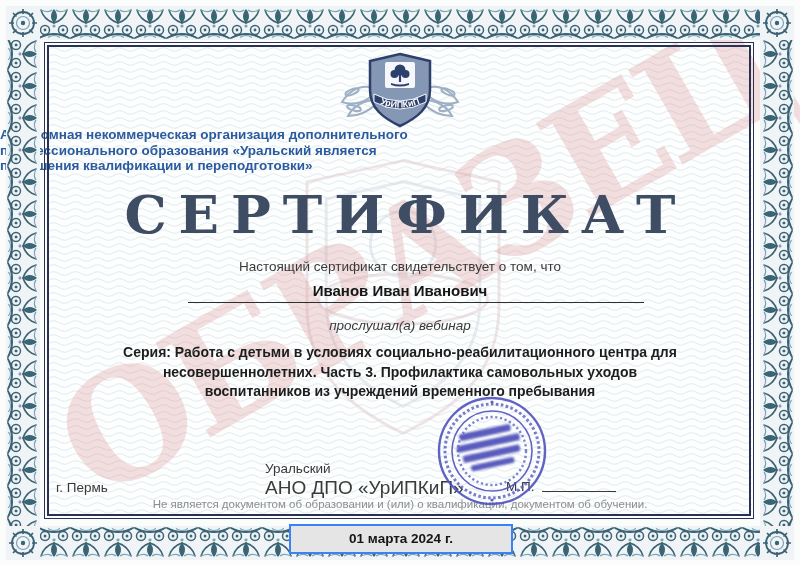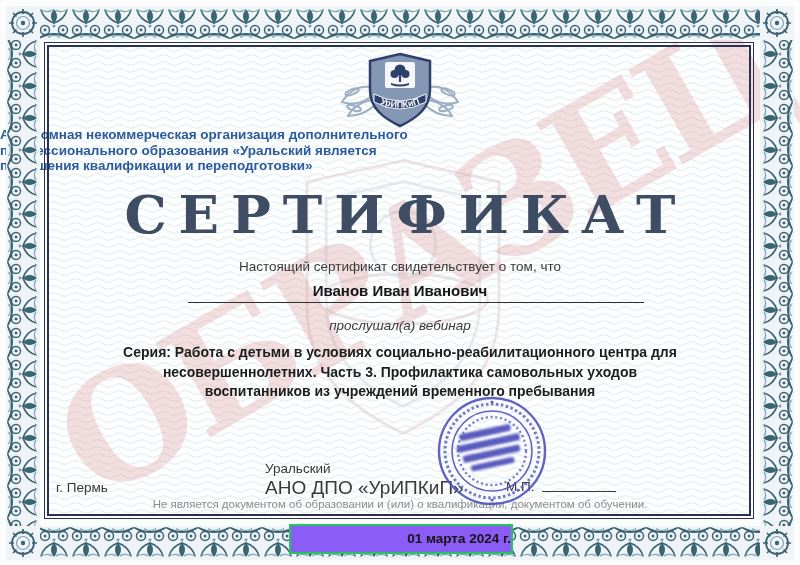--- a/index.html
+++ b/index.html
@@ -54,22 +54,22 @@
   .director2{position:absolute;left:265px;top:477px;font-size:19px;color:#3a3a3a;z-index:3;}
   .mp{position:absolute;left:506px;top:479px;font-size:13.5px;color:#33374d;z-index:3;}
   .sig-line{position:absolute;left:542px;top:478px;width:74px;height:13px;border-bottom:1.5px solid #3a3a3a;z-index:3;}
   .stamp{position:absolute;left:433px;top:392px;z-index:4;opacity:.9;}
   .disclaimer{
     position:absolute;left:0;top:498px;width:800px;text-align:center;
     font-size:11.5px;color:#8d8d8d;z-index:3;
   }
   .date-box{
     position:absolute;left:289px;top:524px;width:224px;height:30px;z-index:10;
-    background:#8b5cf6;border:2px solid #22c55e;box-sizing:border-box;
-    text-align:right;line-height:26px;font-size:13.5px;font-weight:bold;color:#151515;
+    background:#e5e5e5;border:2px solid #3b82f6;box-sizing:border-box;
+    text-align:center;line-height:26px;font-size:13.5px;font-weight:bold;color:#151515;
   }
 </style>
 </head>
 <body>
 
 <div id="cert">
 
   <svg class="waves" width="704" height="470">
     <defs>
       <pattern id="wv" width="22" height="7" patternUnits="userSpaceOnUse">

